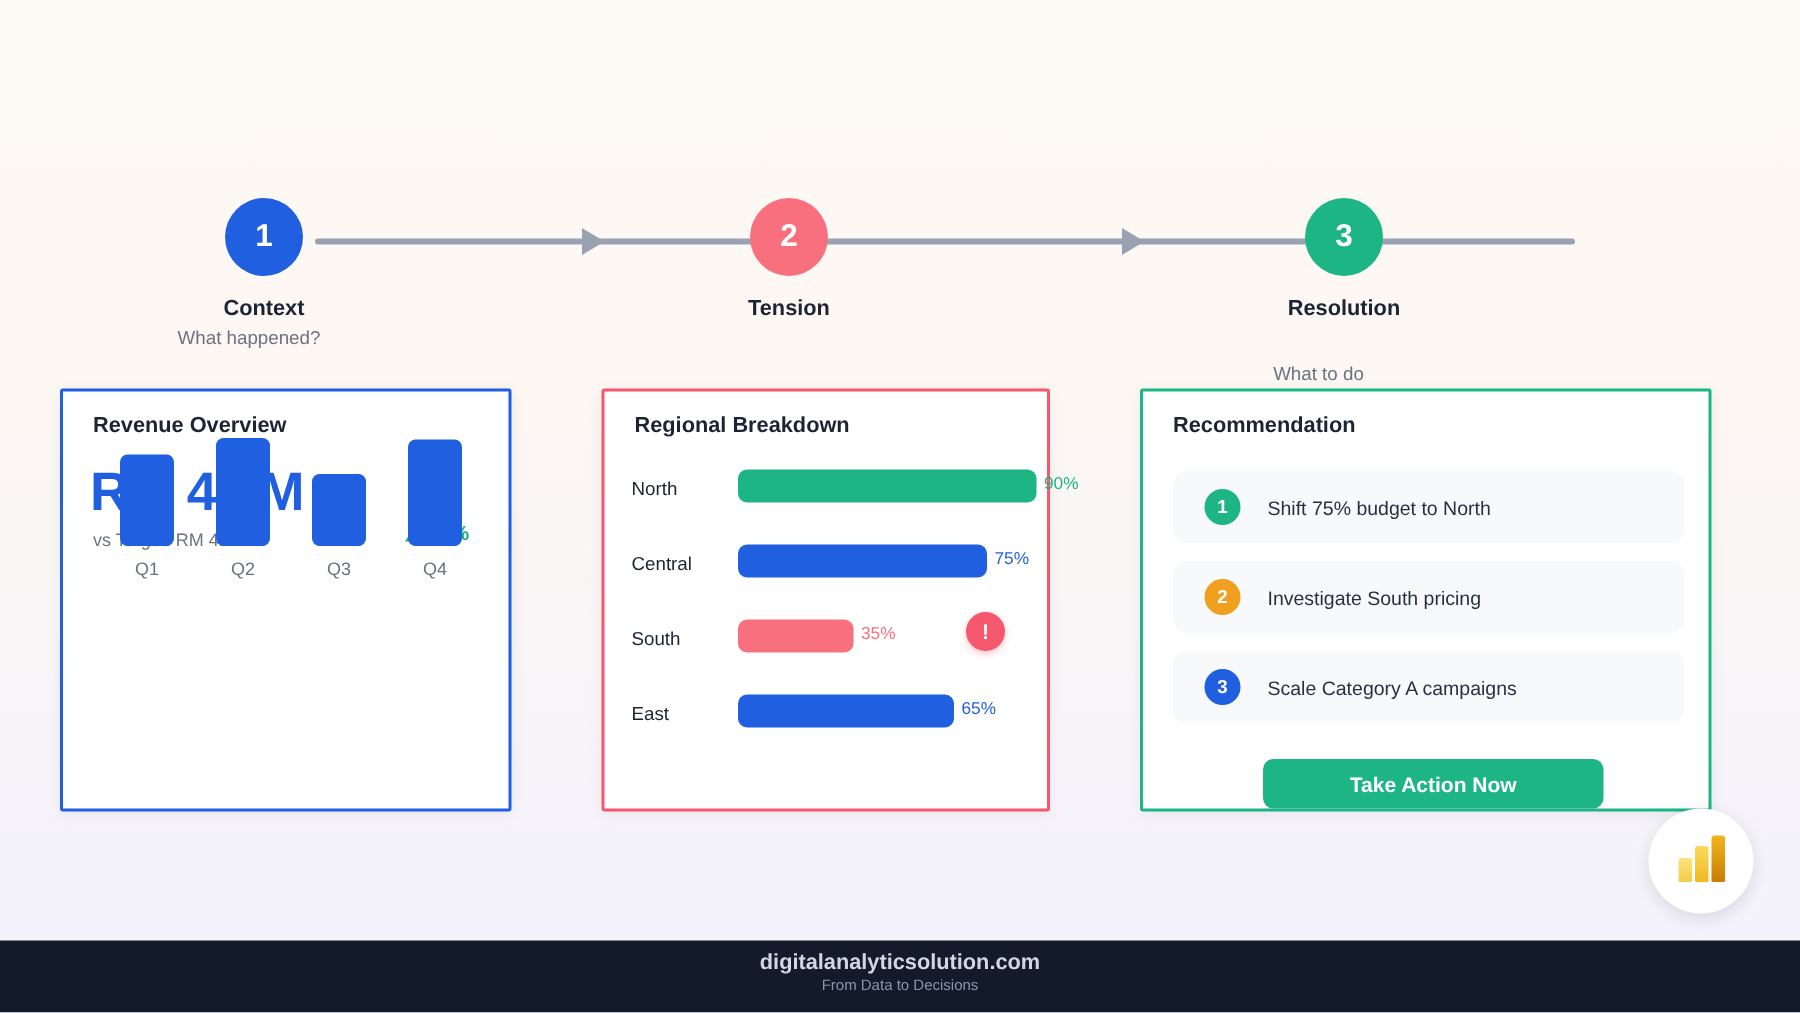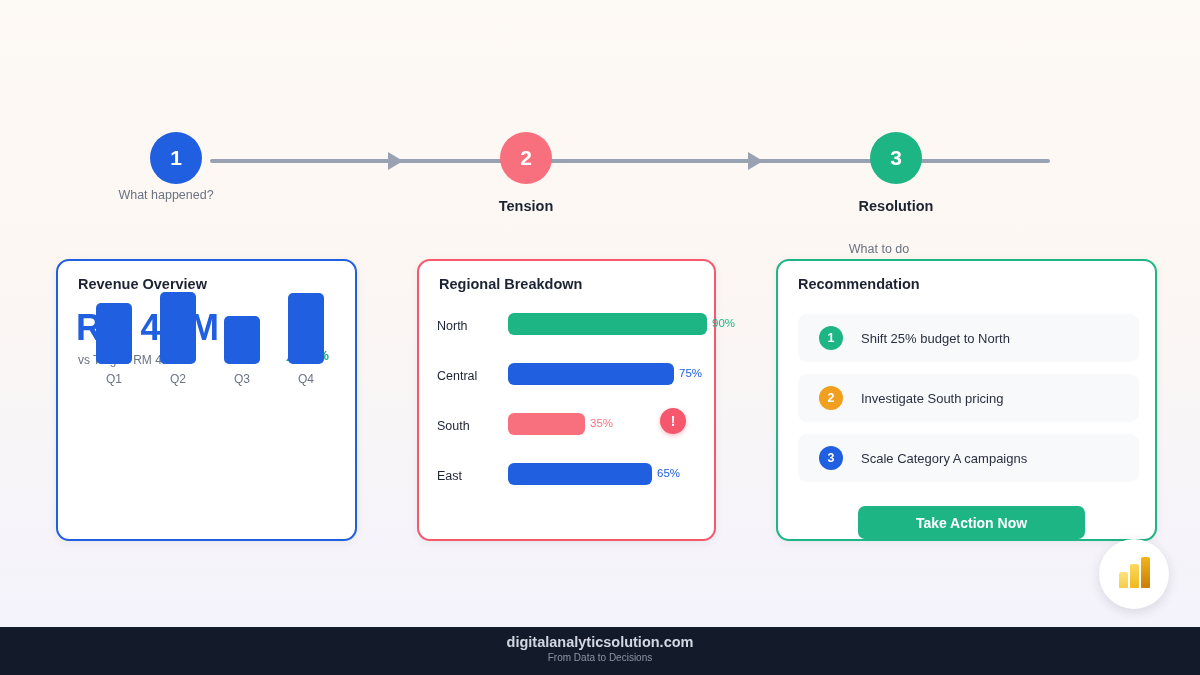--- a/index.html
+++ b/index.html
@@ -47,23 +47,22 @@
   }
   .step-sub {
     margin-top: 4px; font-size: 12.5px; color: #6B7280;
   }
   .step.s1 .step-sub { margin-left: -20px; }
   .step.s2 .step-sub { margin-left: -32px; }
   .step.s3 .step-sub { margin-left: -34px; margin-top: 28px; }
 
   
   .card {
-    position: absolute; top: 259px; background: #fff; border-radius: 13px;
+    position: absolute; top: 259px; background: #fff; border-radius: 2px;
     box-shadow: 0 2px 10px rgba(20,25,45,0.06);
-    margin-left: 16px;
   }
   .card-1 { left: 40px;  width: 301px; height: 282px; border: 2px solid #1F5FE0; }
   .card-2 { left: 401px; width: 299px; height: 282px; border: 2px solid #F5576C; }
   .card-3 { left: 760px; width: 381px; height: 282px; border: 2px solid #1DB584; }
 
   .card-title {
     position: absolute; left: 20px; top: 15px;
     font-size: 14.5px; font-weight: bold; color: #1C2333;
   }
 
@@ -174,20 +173,21 @@
 </head>
 <body>
 
 <div class="stepper">
   <div class="track"></div>
   <div class="arrow a1"></div>
   <div class="arrow a2"></div>
 
   <div class="step s1">
     <div class="circle c-blue">1</div>
+    <div class="step-title">Context</div>
     <div class="step-sub">What happened?</div>
   </div>
 
   <div class="step s2">
     <div class="circle c-pink">2</div>
     <div class="step-title">Tension</div>
   </div>
 
   <div class="step s3">
     <div class="circle c-green">3</div>
@@ -257,21 +257,21 @@
       </div>
     </div>
   <div class="alert-badge">!</div>
 </div>
 
 <div class="card card-3">
   <div class="card-title">Recommendation</div>
   <div class="rec-list" id="rec-list">
       <div class="rec-item">
         <div class="rec-num" style="background: rgb(29, 181, 132);">1</div>
-        <div class="rec-text">Shift 25% budget to North</div>
+        <div class="rec-text">Shift 75% budget to North</div>
       </div>
       <div class="rec-item">
         <div class="rec-num" style="background: rgb(240, 160, 30);">2</div>
         <div class="rec-text">Investigate South pricing</div>
       </div>
       <div class="rec-item">
         <div class="rec-num" style="background: rgb(31, 95, 224);">3</div>
         <div class="rec-text">Scale Category A campaigns</div>
       </div>
     </div>

